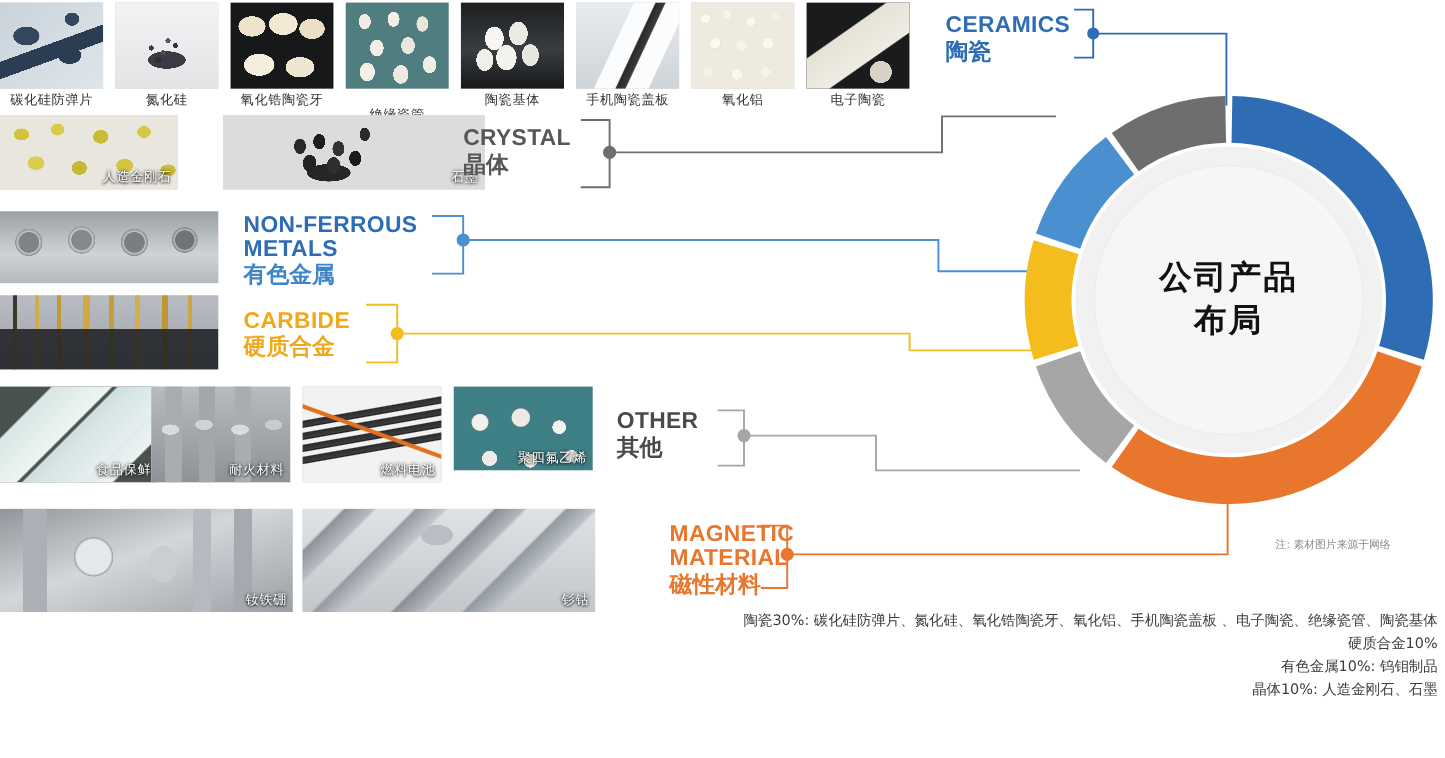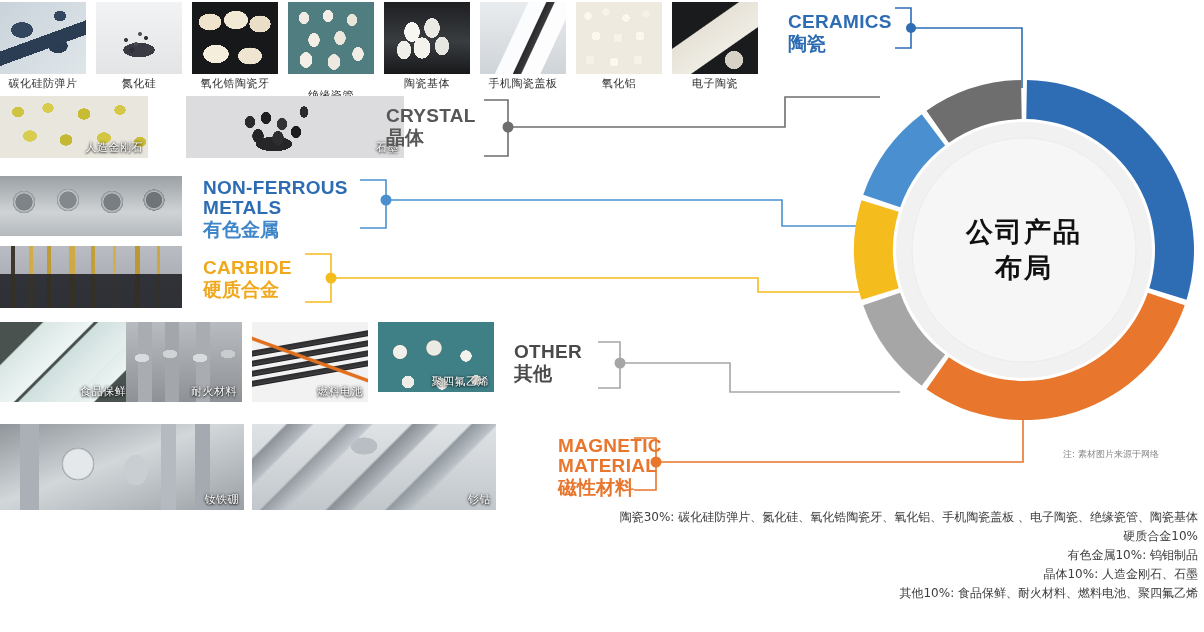--- a/index.html
+++ b/index.html
@@ -365,14 +365,13 @@
   <div>布局</div>
 </div>
 
 <div class="note">注: 素材图片来源于网络</div>
 
 <div class="legend">
   <div>陶瓷30%: 碳化硅防弹片、氮化硅、氧化锆陶瓷牙、氧化铝、手机陶瓷盖板 、电子陶瓷、绝缘瓷管、陶瓷基体</div>
   <div>硬质合金10%</div>
   <div>有色金属10%: 钨钼制品</div>
   <div>晶体10%: 人造金刚石、石墨</div>
-  <div>其他10%: 食品保鲜、耐火材料、燃料电池、聚四氟乙烯</div>
 </div>
 
 </body></html>

